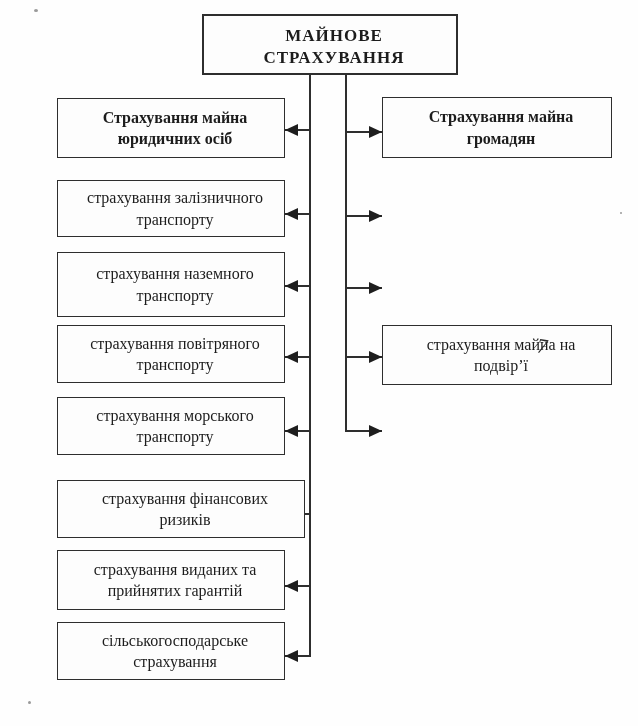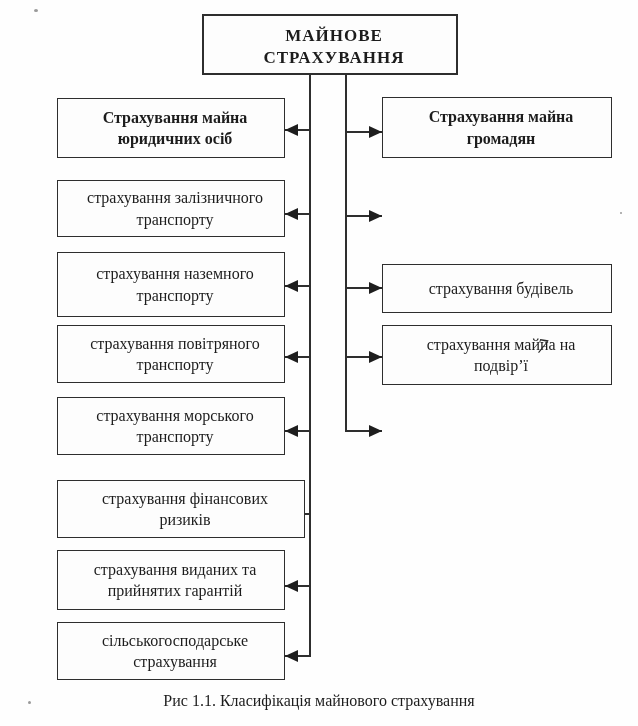--- a/index.html
+++ b/index.html
@@ -109,29 +109,25 @@
   </div>
   <div class="box" style="left:57px; top:550px; width:228px; height:60px;">
     <span class="lbl">страхування виданих та
 прийнятих гарантій</span>
   </div>
 
   <div class="box bold" style="left:382px; top:97px; width:230px; height:61px;">
     <span class="lbl">Страхування майна
 громадян</span>
   </div>
-  <div class="box" style="left:382px; top:264px; width:230px; height:49px;">
-    <span class="lbl">страхування будівель</span>
-  </div>
   <div class="box" style="left:382px; top:325px; width:230px; height:60px;">
     <span class="lbl">страхування майна на
 подвір’ї</span>
   </div>
 
   <span class="artifact">7</span>
 
   <div class="speck" style="left:34px; top:9px; width:4px; height:3px;"></div>
   <div class="speck" style="left:28px; top:701px; width:3px; height:3px;"></div>
   <div class="speck" style="left:620px; top:212px; width:2px; height:2px;"></div>
 
-  <div class="caption">Рис 1.1. Класифікація майнового страхування</div>
 
 </div>
 
 </body></html>

